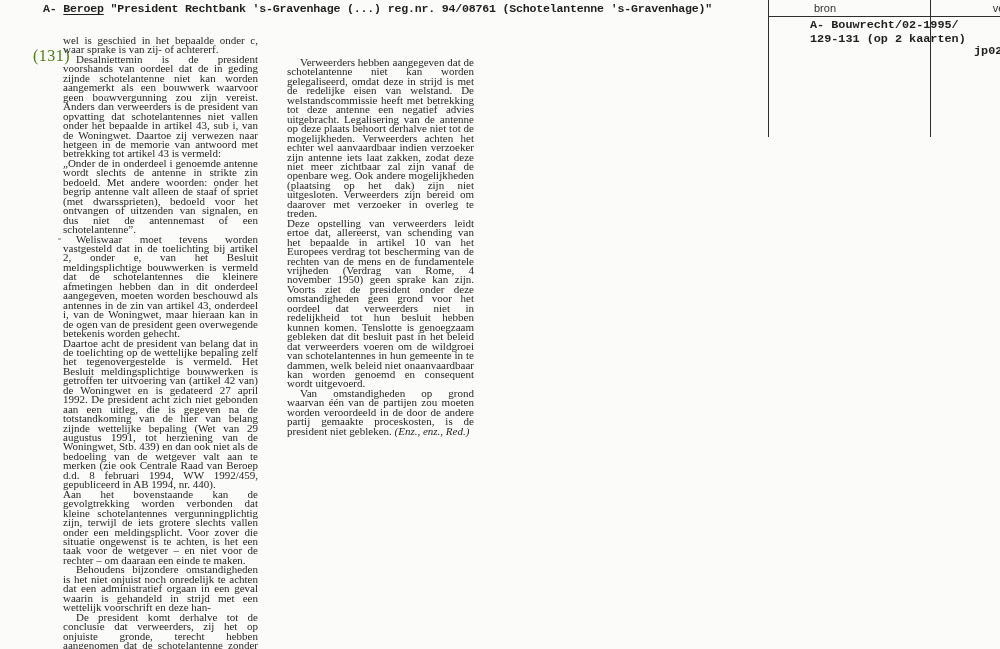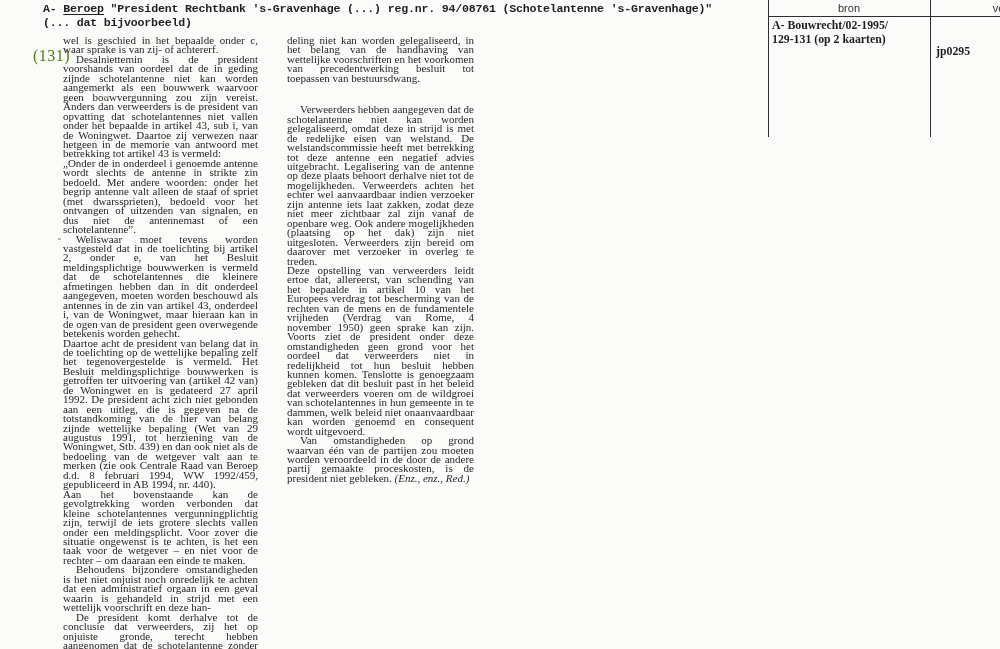--- a/index.html
+++ b/index.html
@@ -47,61 +47,59 @@
   .src-table { position:absolute; left:0; top:0; width:1000px; height:140px; }
   .vline { position:absolute; top:0; width:1px; height:137px; background:#2e2e2e; }
   .vline-left { left:768px; }
   .vline-mid  { left:930px; }
   .hline { position:absolute; left:768px; top:16px; width:232px; height:1px; background:#2e2e2e; }
   .th {
     position:absolute; top:2px;
     font-family:"Liberation Sans", sans-serif;
     font-size:11px; color:#333; text-align:center;
   }
-  .th-bron { left:768px; width:162px; }
+  .th-bron { left:744px; width:162px; }
   .th-verwerkt { left:979px; width:69px; }
   .cell-mono {
     position:absolute;
-    font-family:Liberation Serif, serif;
+    font-family:Liberation Mono, monospace;
     font-size:11.8px; line-height:13.5px;
-    font-weight:bold; color:#1f1f1f; white-space:nowrap;
+    font-weight:bold; color:#1f1f1f; white-space:nowrap;margin-left:38px;
   }
   .cell-bron { left:772px; top:19px; }
   .cell-verwerkt { left:936px; top:45px; }
 
   
   .speck { position:absolute; background:#b9b9b4; }
   .speck1 { left:104px; top:96px;  width:5px; height:2px; }
   .speck2 { left:58px;  top:238px; width:3px; height:2px; }
   .speck3 { left:102px; top:420px; width:4px; height:2px; }
 </style>
 </head>
 <body>
 
 <div class="page">
 
   <div class="doc-header">
     <div class="h-line1"><span>A- </span><span class="uline">Beroep</span><span> "President Rechtbank 's-Gravenhage (...) reg.nr. 94/08761 (Schotelantenne 's-Gravenhage)"</span></div>
-    <div class="h-line2">(... dat bijvoorbeeld)</div>
   </div>
 
   <div class="margin-marker">(131)</div>
 
   <div class="col col-left" id="col-left">
       <p class="para">wel is geschied in het bepaalde onder c, waar sprake is van zij- of achtererf.</p>
       <p class="para indent">Desalniettemin is de president voorshands van oordeel dat de in geding zijnde schotelantenne niet kan worden aangemerkt als een bouwwerk waarvoor geen bouwvergunning zou zijn vereist. Anders dan verweerders is de president van opvatting dat schotelantennes niet vallen onder het bepaalde in artikel 43, sub i, van de Woningwet. Daartoe zij verwezen naar hetgeen in de memorie van antwoord met betrekking tot artikel 43 is vermeld:</p>
       <p class="para">„Onder de in onderdeel i genoemde antenne wordt slechts de antenne in strikte zin bedoeld. Met andere woorden: onder het begrip antenne valt alleen de staaf of spriet (met dwarssprieten), bedoeld voor het ontvangen of uitzenden van signalen, en dus niet de antennemast of een schotelantenne”.</p>
       <p class="para indent">Weliswaar moet tevens worden vastgesteld dat in de toelichting bij artikel 2, onder e, van het Besluit meldingsplichtige bouwwerken is vermeld dat de schotelantennes die kleinere afmetingen hebben dan in dit onderdeel aangegeven, moeten worden beschouwd als antennes in de zin van artikel 43, onderdeel i, van de Woningwet, maar hieraan kan in de ogen van de president geen overwegende betekenis worden gehecht.</p>
       <p class="para">Daartoe acht de president van belang dat in de toelichting op de wettelijke bepaling zelf het tegenovergestelde is vermeld. Het Besluit meldingsplichtige bouwwerken is getroffen ter uitvoering van (artikel 42 van) de Woningwet en is gedateerd 27 april 1992. De president acht zich niet gebonden aan een uitleg, die is gegeven na de totstandkoming van de hier van belang zijnde wettelijke bepaling (Wet van 29 augustus 1991, tot herziening van de Woningwet, Stb. 439) en dan ook niet als de bedoeling van de wetgever valt aan te merken (zie ook Centrale Raad van Beroep d.d. 8 februari 1994, WW 1992/459, gepubliceerd in AB 1994, nr. 440).</p>
       <p class="para">Aan het bovenstaande kan de gevolgtrekking worden verbonden dat kleine schotelantennes vergunningplichtig zijn, terwijl de iets grotere slechts vallen onder een meldingsplicht. Voor zover die situatie ongewenst is te achten, is het een taak voor de wetgever – en niet voor de rechter – om daaraan een einde te maken.</p>
       <p class="para indent">Behoudens bijzondere omstandigheden is het niet onjuist noch onredelijk te achten dat een administratief orgaan in een geval waarin is gehandeld in strijd met een wettelijk voorschrift en deze han-</p>
       <p class="para indent">De president komt derhalve tot de conclusie dat verweerders, zij het op onjuiste gronde, terecht hebben aangenomen dat de schotelantenne zonder de vereiste vergunning is opgericht. Verweerders waren dus bevoegd verzoeker onder aanzegging van bestuursdwang te gelasten dit bouwwerk te verwijderen.</p>
     </div>
   <div class="col col-right" id="col-right">
-      <p class="para">deling niet kan worden gelegaliseerd, in het belang van de handhaving van wettelijke voorschriften en het voorkomen van precedentwerking besluit tot toepassen van bestuursdwang.</p>
       <p class="para indent gap">Verweerders hebben aangegeven dat de schotelantenne niet kan worden gelegaliseerd, omdat deze in strijd is met de redelijke eisen van welstand. De welstandscommissie heeft met betrekking tot deze antenne een negatief advies uitgebracht. Legalisering van de antenne op deze plaats behoort derhalve niet tot de mogelijkheden. Verweerders achten het echter wel aanvaardbaar indien verzoeker zijn antenne iets laat zakken, zodat deze niet meer zichtbaar zal zijn vanaf de openbare weg. Ook andere mogelijkheden (plaatsing op het dak) zijn niet uitgesloten. Verweerders zijn bereid om daarover met verzoeker in overleg te treden.</p>
       <p class="para">Deze opstelling van verweerders leidt ertoe dat, allereerst, van schending van het bepaalde in artikel 10 van het Europees verdrag tot bescherming van de rechten van de mens en de fundamentele vrijheden (Verdrag van Rome, 4 november 1950) geen sprake kan zijn. Voorts ziet de president onder deze omstandigheden geen grond voor het oordeel dat verweerders niet in redelijkheid tot hun besluit hebben kunnen komen. Tenslotte is genoegzaam gebleken dat dit besluit past in het beleid dat verweerders voeren om de wildgroei van schotelantennes in hun gemeente in te dammen, welk beleid niet onaanvaardbaar kan worden genoemd en consequent wordt uitgevoerd.</p>
       <p class="para indent">Van omstandigheden op grond waarvan één van de partijen zou moeten worden veroordeeld in de door de andere partij gemaakte proceskosten, is de president niet gebleken. <em>(Enz., enz., Red.)</em></p>
     </div>
 
   <div class="src-table">
     <div class="vline vline-left"></div>
     <div class="vline vline-mid"></div>
     <div class="hline"></div>
     <div class="th th-bron">bron</div>

